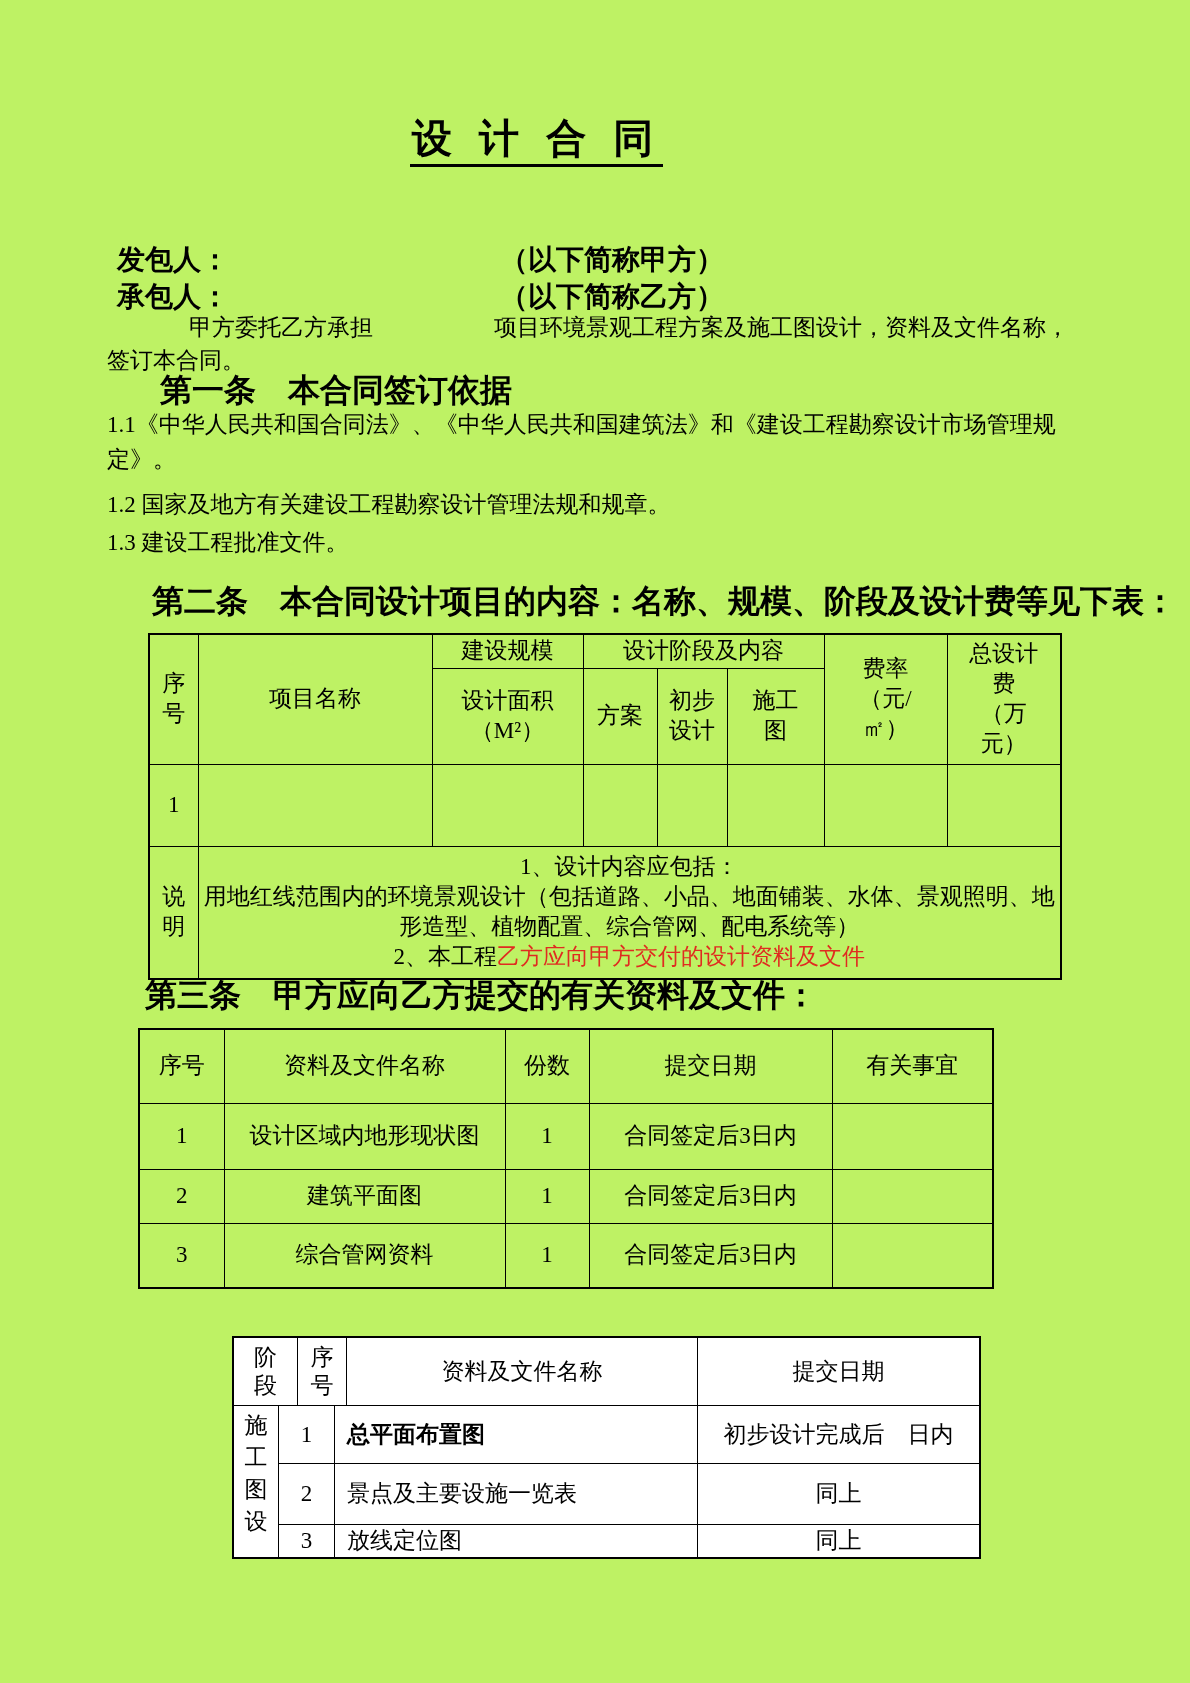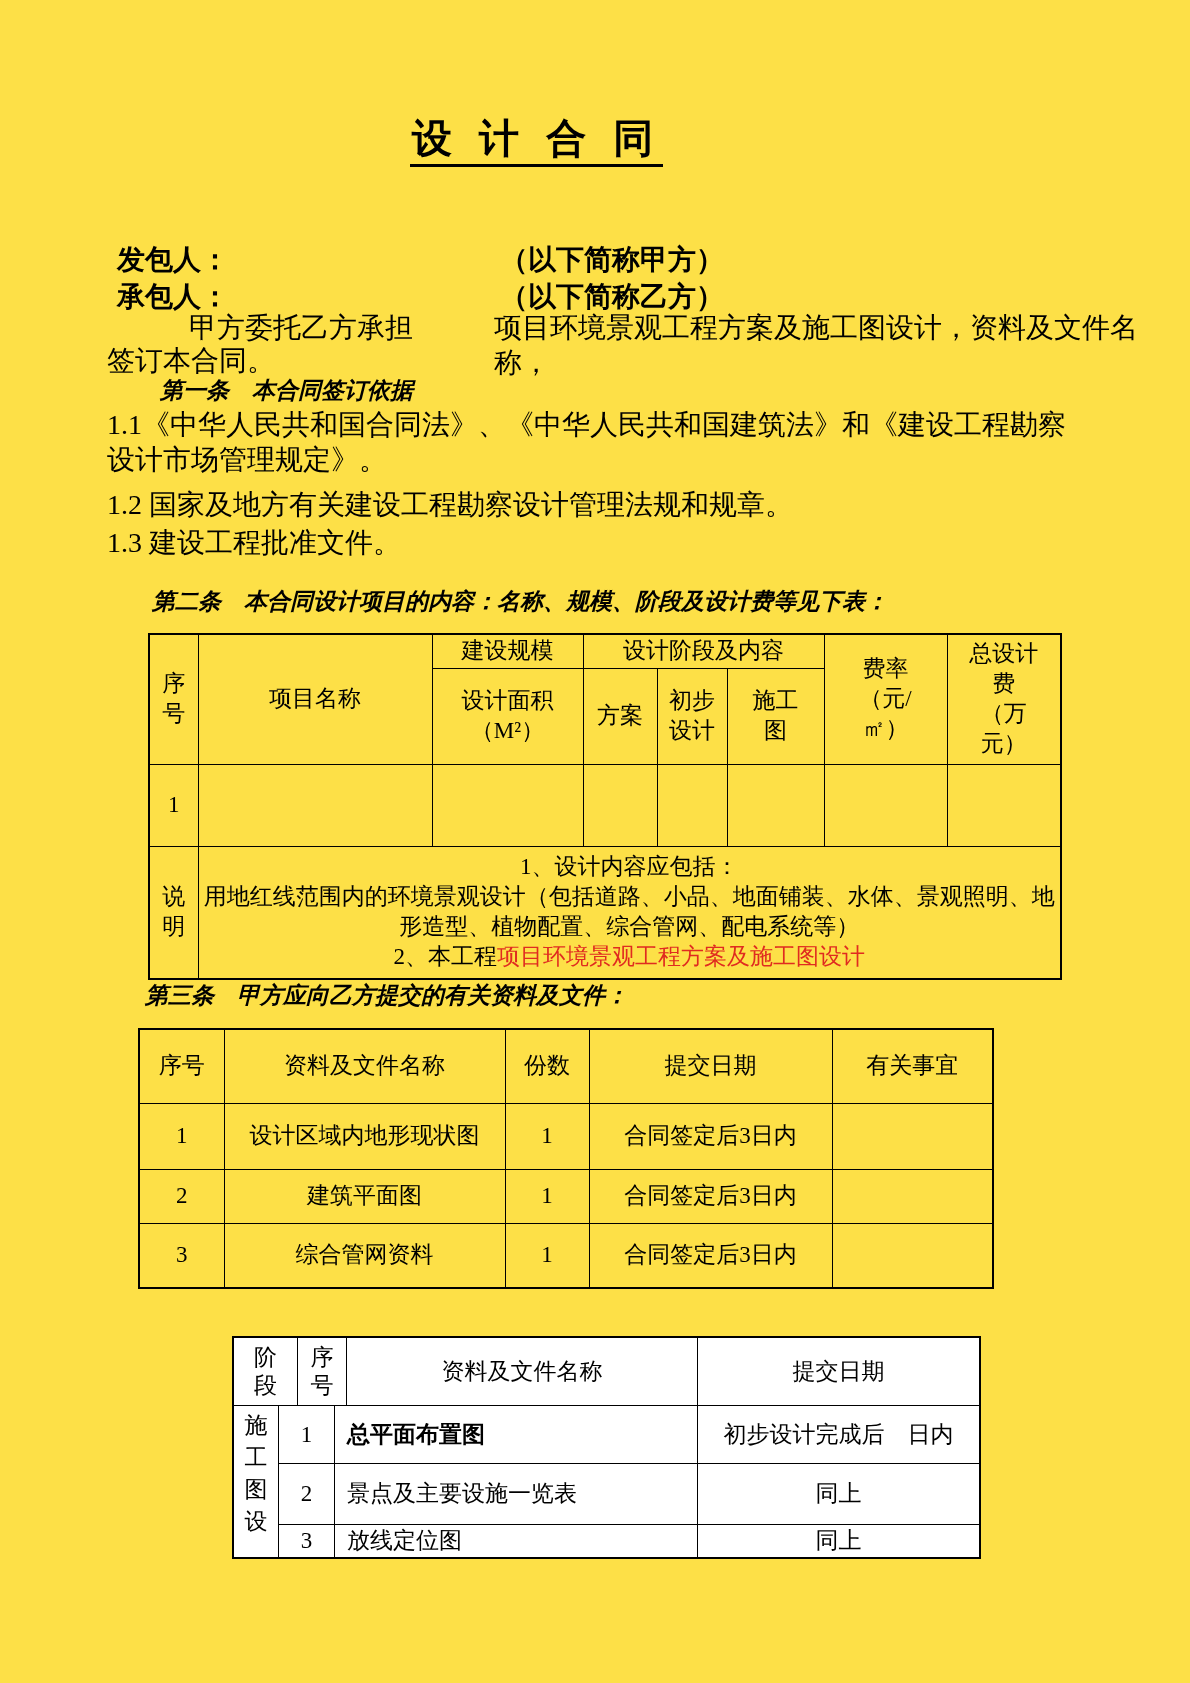--- a/index.html
+++ b/index.html
@@ -1,43 +1,43 @@
 <!DOCTYPE html>
 <html><head>
 <meta charset="utf-8">
 <style>
   html,body{margin:0;padding:0;background:#e8e8e8;}
   .page{
     position:relative;
     width:1190px;height:1683px;
-    background:#fde047;
+    background:#bef264;
     color:#000;
     font-family:"Liberation Serif","DejaVu Serif",serif;
     overflow:hidden;
     margin:0 auto;
   }
   .abs{position:absolute;}
   .doc-title{
     top:116px;left:410px;
     font-family:"Liberation Sans","DejaVu Sans",sans-serif;
     font-weight:bold;font-size:40px;line-height:44px;
     letter-spacing:8px;
     border-bottom:3px solid #000;
     padding:0 2px 4px 2px;
     white-space:pre;
   }
   .party-row{left:0;top:0;width:100%;height:36px;
     font-family:"Liberation Sans","DejaVu Sans",sans-serif;
     font-weight:bold;font-size:28px;line-height:34px;}
   .party-label{position:absolute;left:117px;white-space:pre;}
   .party-note{position:absolute;left:500px;white-space:pre;}
-  .body-text{font-size:28px;line-height:35px;white-space:pre-wrap;}
+  .body-text{font-size:23px;line-height:35px;white-space:pre-wrap;}
   .heading{
     font-family:"Liberation Sans","DejaVu Sans",sans-serif;
-    font-weight:bold;font-size:23px;line-height:28px;white-space:pre;font-style:italic;
+    font-weight:bold;font-size:32px;line-height:28px;white-space:pre;
   }
   table.ctbl{border-collapse:collapse;table-layout:fixed;border:2px solid #000;}
   table.ctbl td{
     border:1px solid #000;
     text-align:center;vertical-align:middle;
     font-size:23px;line-height:30px;
     padding:0;overflow:hidden;
   }
   td.left-pad{text-align:left;padding-left:12px;}
   .shuoming-content{
@@ -143,21 +143,21 @@
       <td></td>
     </tr>
     <tr style="height:133px;">
       <td class="stack">
         <div>说</div>
             <div>明</div>
       </td>
       <td colspan="7" class="shuoming-content">
         <div>1、设计内容应包括：</div>
         <div>用地红线范围内的环境景观设计（包括道路、小品、地面铺装、水体、景观照明、地形造型、植物配置、综合管网、配电系统等）</div>
-        <div><span>2、本工程</span><span class="red">项目环境景观工程方案及施工图设计</span></div>
+        <div><span>2、本工程</span><span class="red">乙方应向甲方交付的设计资料及文件</span></div>
       </td>
     </tr>
   </tbody>
     </table>
 
   <div class="abs heading" style="top:981px;left:145px;">第三条　甲方应向乙方提交的有关资料及文件：</div>
 
   <table class="ctbl abs" style="top:1028px;left:138px;width:854px;">
     <colgroup>
       <col style="width:85px;">

